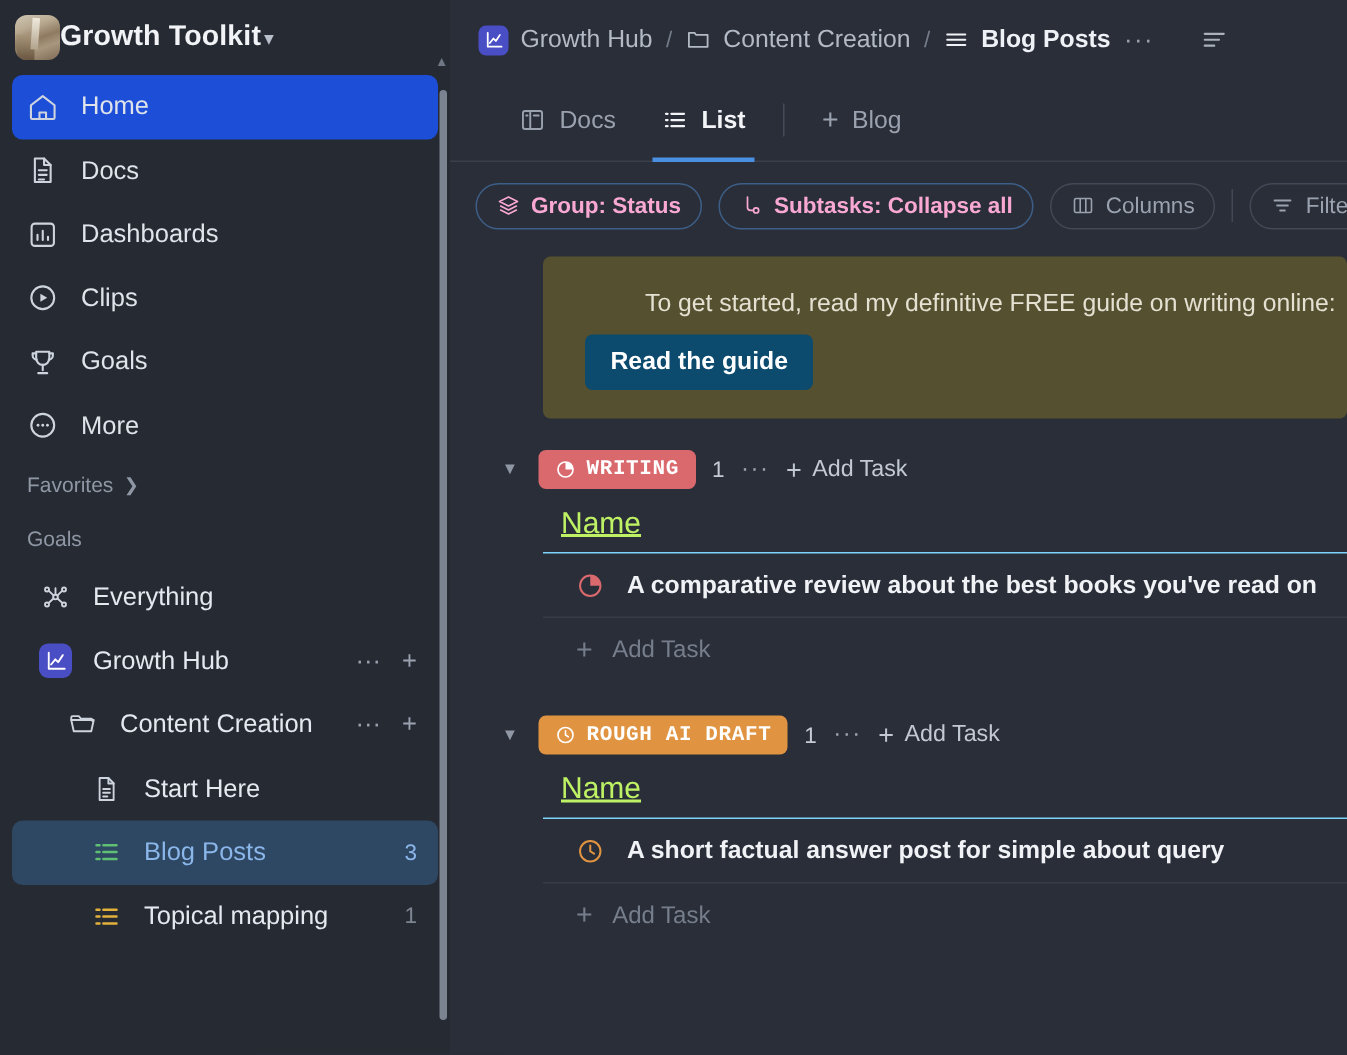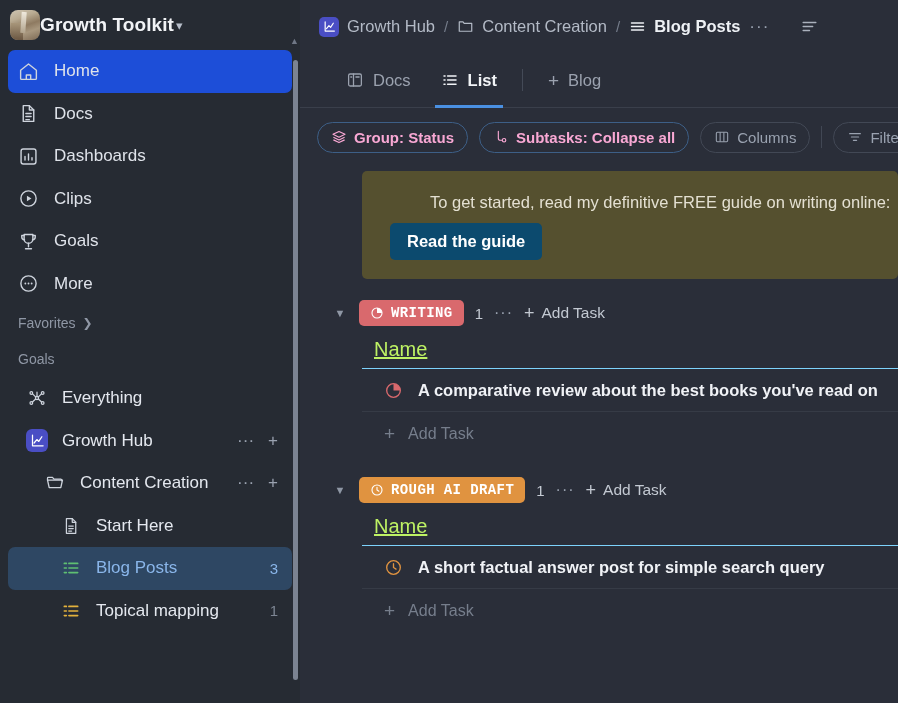--- a/index.html
+++ b/index.html
@@ -670,21 +670,21 @@
           </span>
         </div>
         <div class="col-head">Name</div>
         <div class="task-row">
           <span class="task-status">
             <svg viewBox="0 0 24 24" fill="none" stroke="#e09340" stroke-width="1.7" stroke-linecap="round">
                 <circle cx="12" cy="12" r="8.6"></circle>
                 <path d="M12 7.2V12l3.2 2"></path>
               </svg>
           </span>
-          <span class="task-name">A short factual answer post for simple search query</span>
+          <span class="task-name">A short factual answer post for simple about query</span>
         </div>
         <div class="add-row">
           <span class="plus">+</span>
           <span>Add Task</span>
         </div>
       </section>
 
     </div>
   </main>
 </div>

